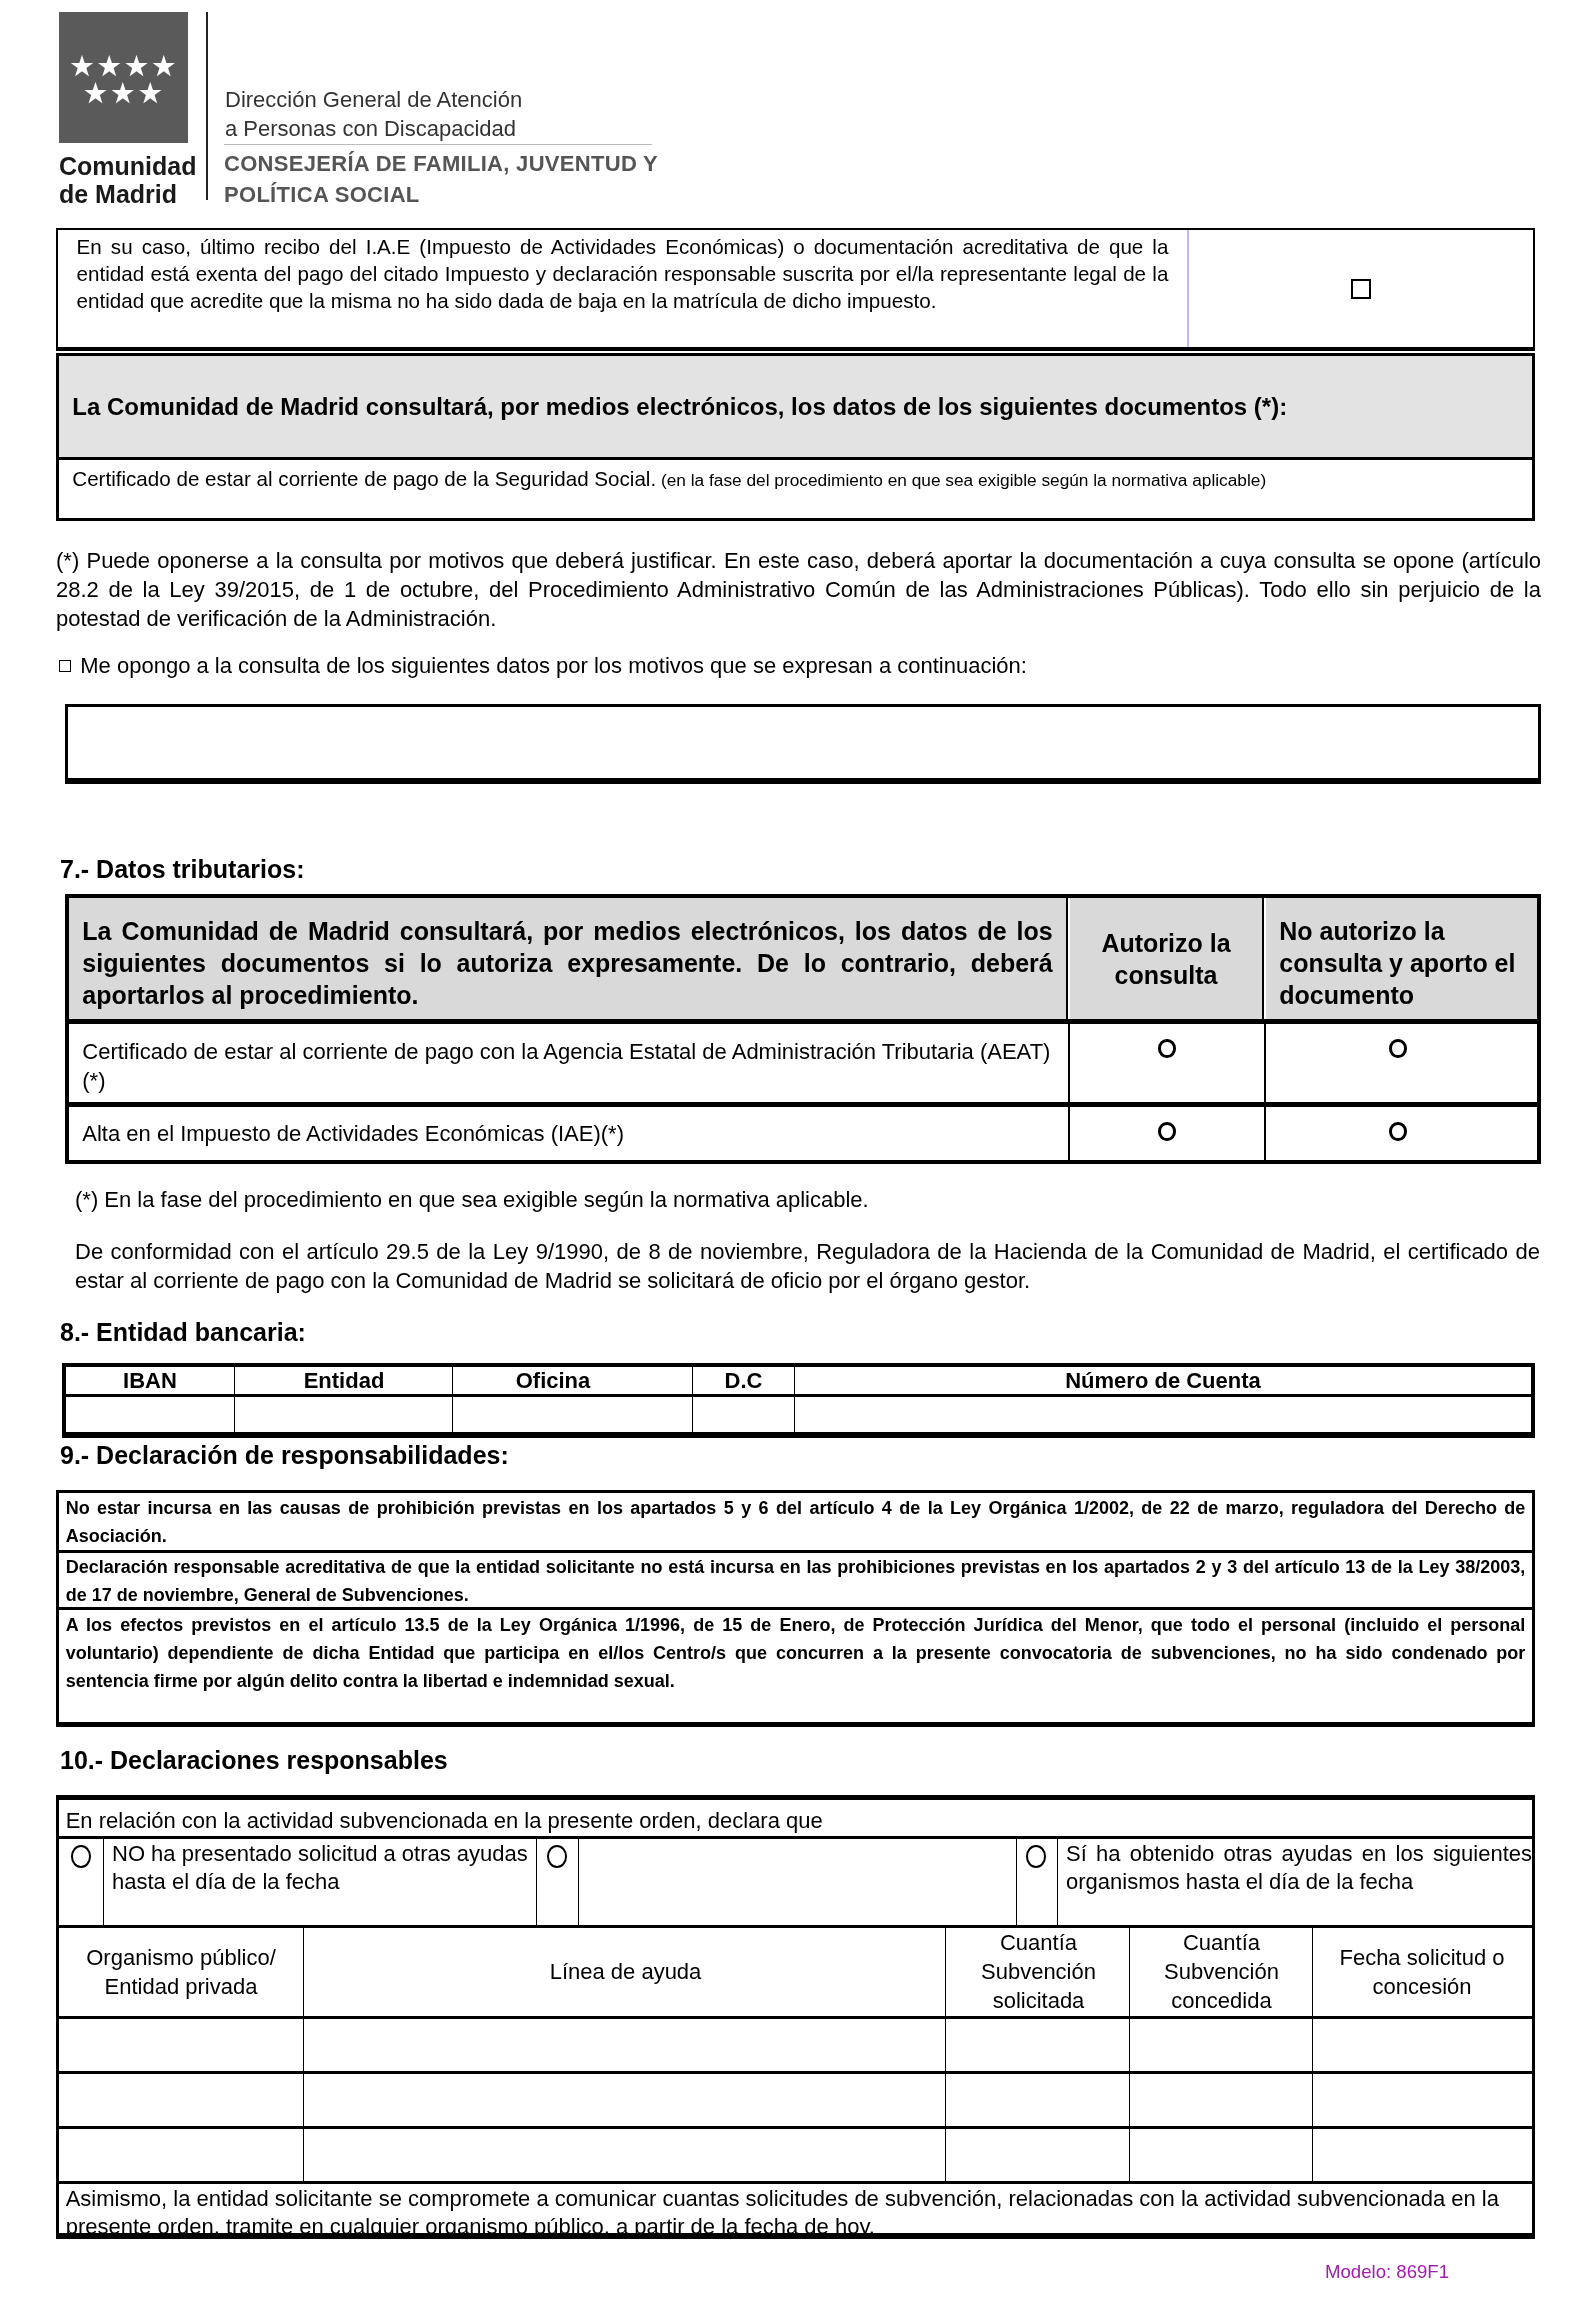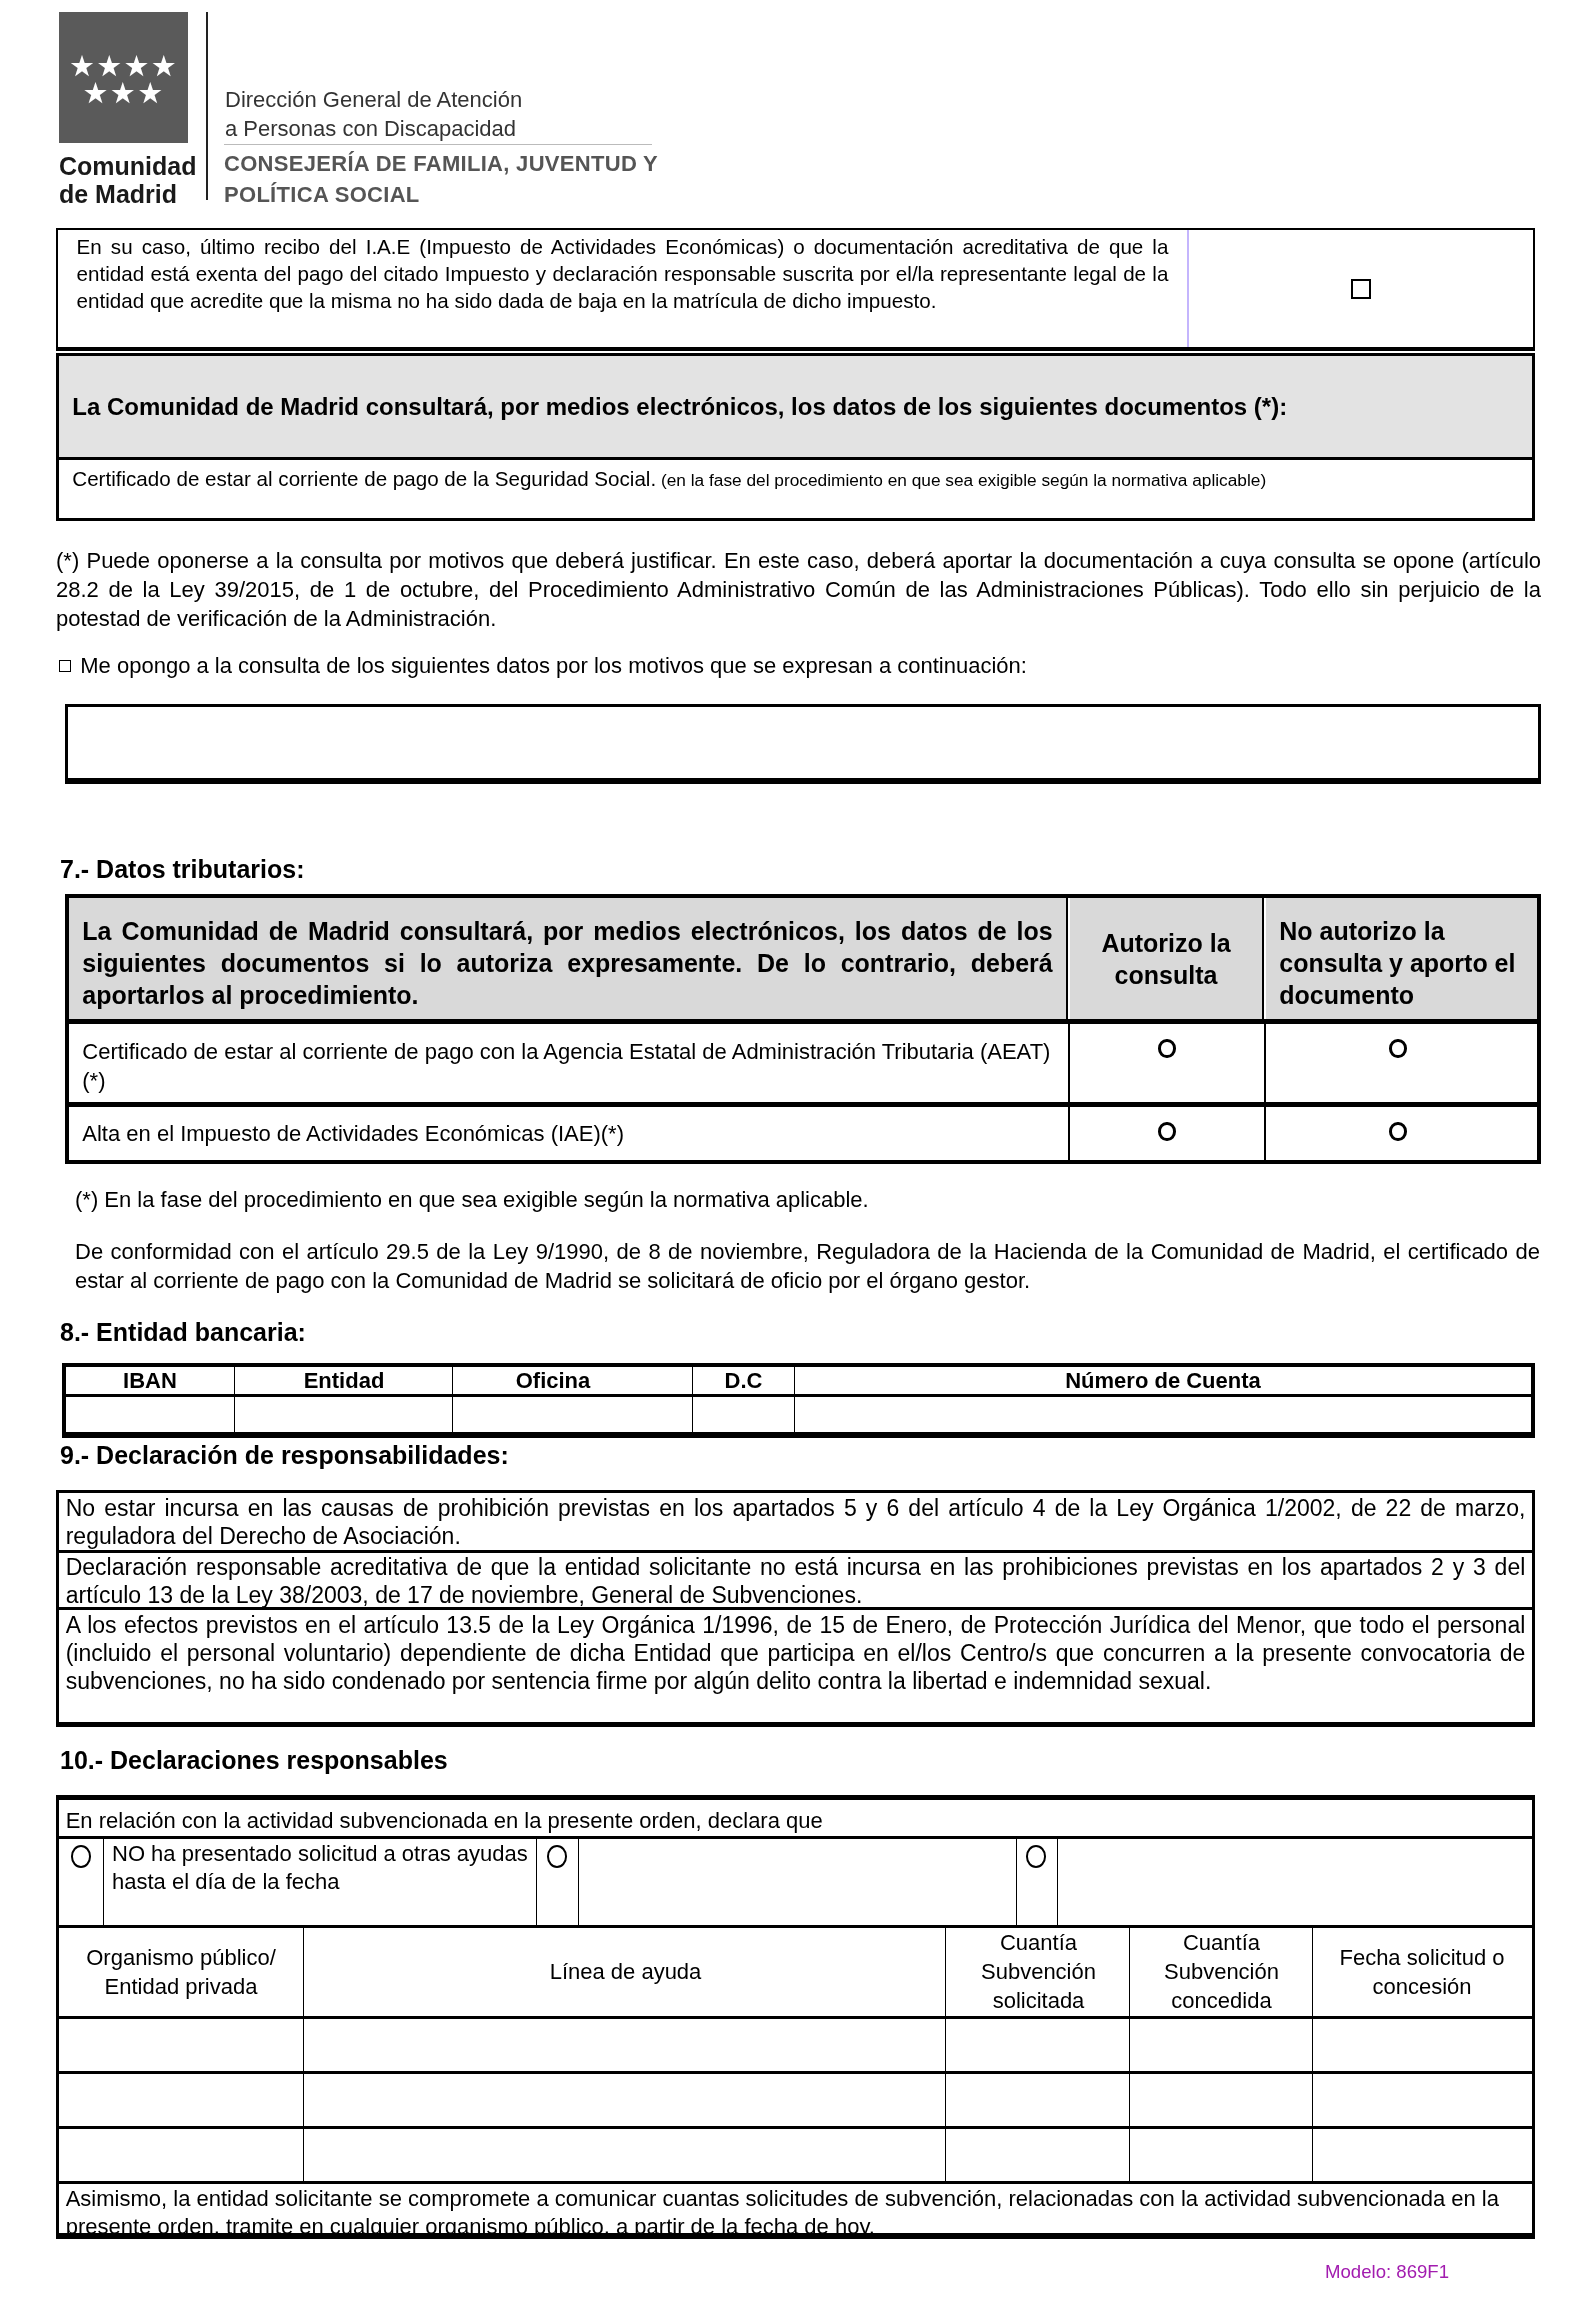--- a/index.html
+++ b/index.html
@@ -46,21 +46,21 @@
   .t7 .rc { width: 194px; display: flex; justify-content: center; }
 
   
   .tbank { left: 62px; top: 1363px; width: 1473px; height: 75px; border: 4px solid #000; border-bottom-width: 6px; }
   .tbank .hline { position: absolute; left: 0; right: 0; top: 27px; height: 3.3px; background: #000; }
   .tbank .vl { position: absolute; top: 0; bottom: 0; width: 1.3px; background: #000; }
   .tbank .lbl { position: absolute; top: 0; height: 27px; display: flex; align-items: center; justify-content: center; font-weight: bold; font-size: 22px; }
 
   
   .tdecl { left: 56px; top: 1490px; width: 1479px; height: 237px; border: 3.3px solid #000; border-bottom-width: 5.3px; }
-  .tdecl .row { position: absolute; left: 0; right: 0; padding: 1.3px 6.7px; font-size: 23px; line-height: 28px; text-align: justify; }
+  .tdecl .row { position: absolute; left: 0; right: 0; padding: 1.3px 6.7px; font-size: 18px; line-height: 28px; text-align: justify; font-weight: bold; }
   .tdecl .sep { position: absolute; left: 0; right: 0; height: 2.7px; background: #000; }
 
   
   .t10 { left: 56px; top: 1795px; width: 1479px; height: 444px; border: 3.3px solid #000; border-top-width: 5.3px; border-bottom-width: 6px; }
   .t10 .hl { position: absolute; left: 0; right: 0; background: #000; }
   .t10 .vl { position: absolute; background: #000; }
   .t10 .t { position: absolute; font-size: 22px; line-height: 28px; }
   .t10 .circ10 { position: absolute; width: 20px; height: 22.6px; border: 2.7px solid #000; border-radius: 50%; }
   .t10 .hdr { position: absolute; display: flex; align-items: center; justify-content: center; text-align: center; font-size: 22px; line-height: 29px; }
 
@@ -175,20 +175,21 @@
   <div class="vl" style="left:44px; top:39px; height:86px; width:1.3px;"></div>
   <div class="vl" style="left:477px; top:39px; height:86px; width:1.3px;"></div>
   <div class="vl" style="left:519px; top:39px; height:86px; width:1.3px;"></div>
   <div class="vl" style="left:957px; top:39px; height:86px; width:1.3px;"></div>
   <div class="vl" style="left:998px; top:39px; height:86px; width:1.3px;"></div>
 
   <span class="circ10" style="left:12px; top:45px;"></span>
   <div class="t" style="left:53px; top:40px; width:418px;">NO ha presentado solicitud a otras ayudas hasta el día de la fecha</div>
   <span class="circ10" style="left:488px; top:45px;"></span>
   <span class="circ10" style="left:967px; top:45px;"></span>
+  <div class="t" style="left:1007px; top:40px; width:466px; text-align:justify;">Sí ha obtenido otras ayudas en los siguientes organismos hasta el día de la fecha</div>
 
   <div class="hl" style="top:125px; height:2.7px;"></div>
 
   <div class="vl" style="left:244px; top:127px; height:254px; width:1.3px;"></div>
   <div class="vl" style="left:886px; top:127px; height:254px; width:1.3px;"></div>
   <div class="vl" style="left:1070px; top:127px; height:254px; width:1.3px;"></div>
   <div class="vl" style="left:1253px; top:127px; height:254px; width:1.3px;"></div>
 
   <div class="hdr" style="left:0; width:244px; top:127px; height:89px;">Organismo público/ Entidad privada</div>
   <div class="hdr" style="left:246px; width:641px; top:127px; height:89px;">Línea de ayuda</div>

